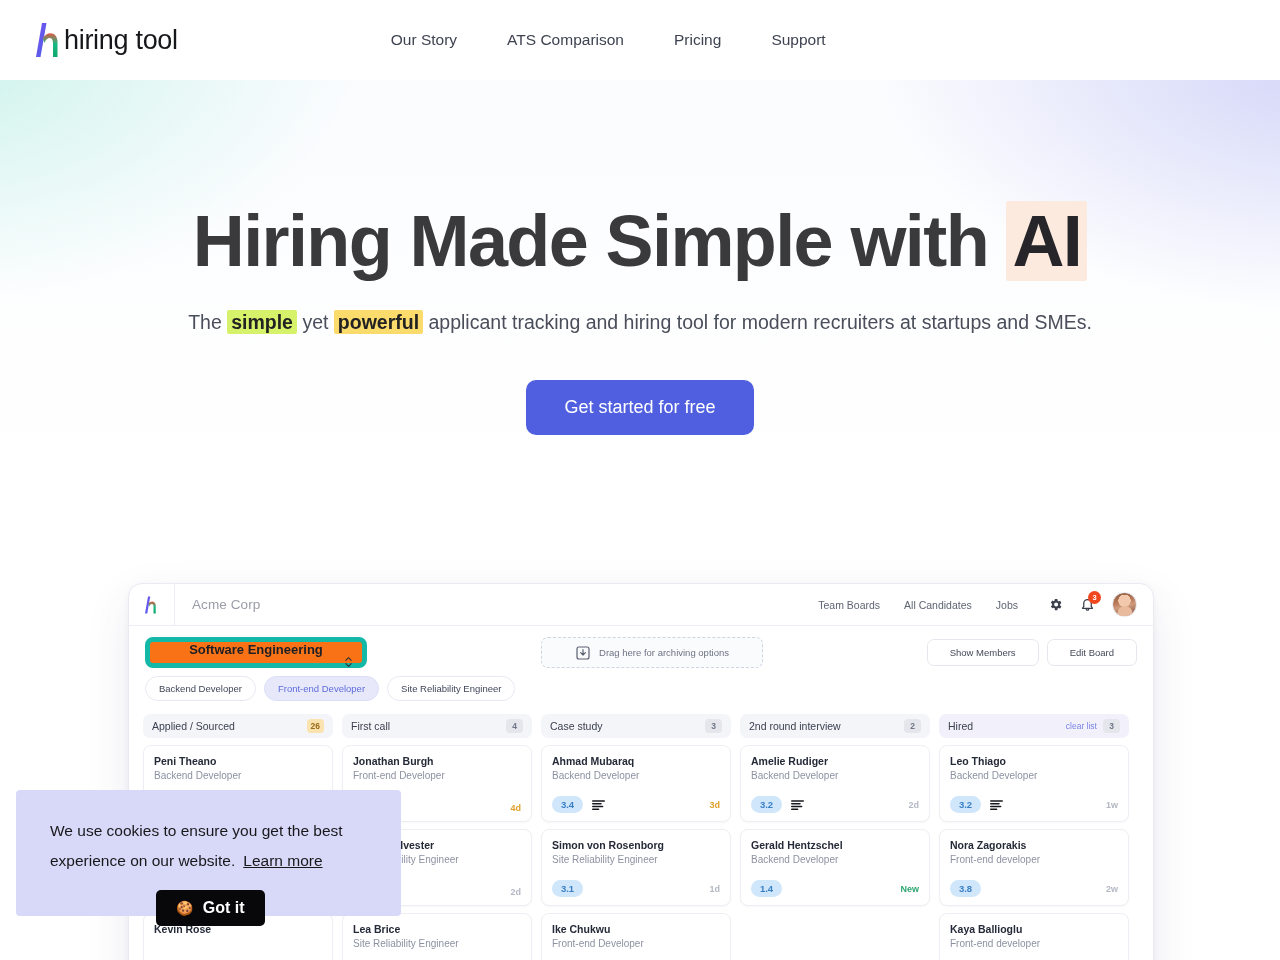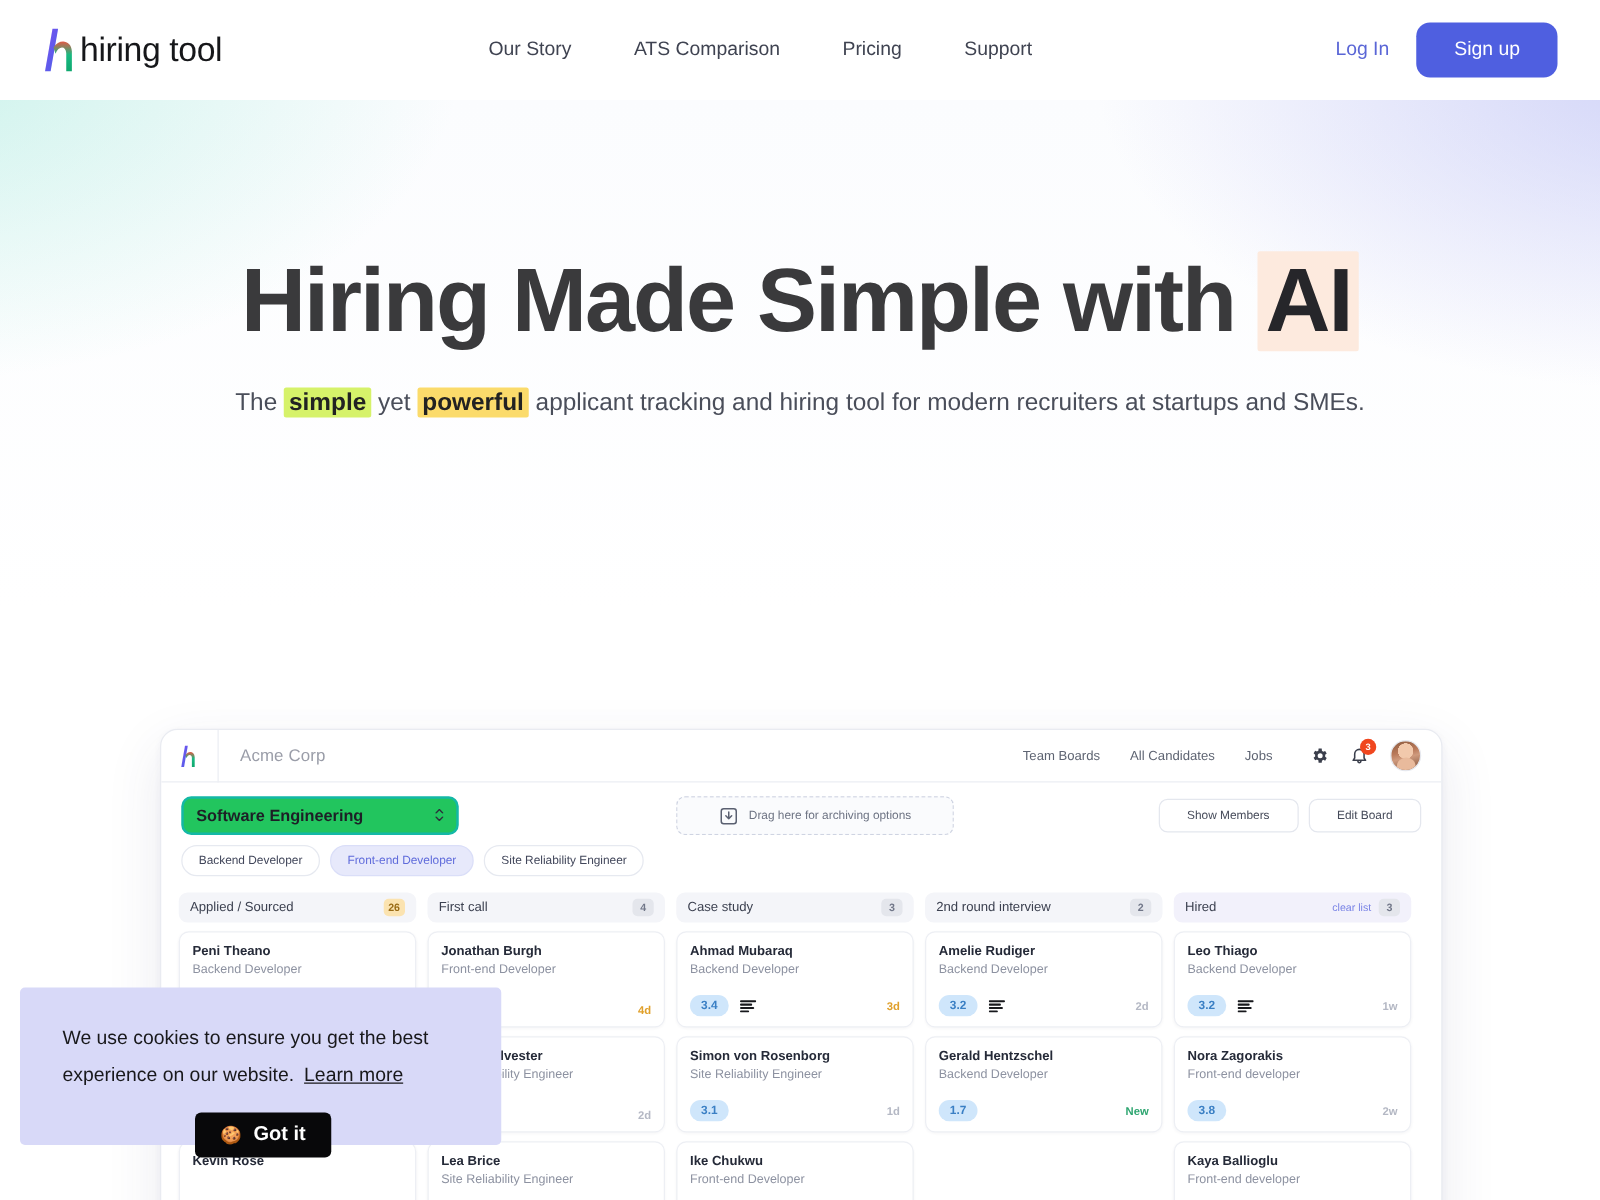--- a/index.html
+++ b/index.html
@@ -133,24 +133,25 @@
     border-radius: 50% 50% 0 0; background: #e9ba9c;
   }
 
   
   .app-toolbar {
     height: 52px; display: flex; align-items: center;
     padding: 0 16px; position: relative;
   }
   .board-select {
     width: 222px; height: 31px;
-    border: 2px solid #14b8a6; border-radius: 8px;
-    background: #22c55e;
+    border: 5px solid #14b8a6; border-radius: 8px;
+    background: #f97316;
     display: flex; align-items: center; padding: 0 10px;
     cursor: pointer;
+    flex-direction: column;
   }
   .board-select-label { font-size: 13px; font-weight: 700; color: #1d1f26; }
   .select-chevs { margin-left: auto; display: flex; flex-direction: column; gap: 2px; }
   .chev { width: 7px; height: 4px; display: block; }
 
   .archive-drop {
     position: absolute; left: 412px; top: 11px;
     width: 222px; height: 31px;
     border: 1.5px dashed #cfd4e2; border-radius: 7px;
     background: #fafbfd;
@@ -272,32 +273,31 @@
       <span class="brand-text">hiring tool</span>
     </a>
 
     <nav class="nav-links">
       <a class="nav-link">Our Story</a>
       <a class="nav-link">ATS Comparison</a>
       <a class="nav-link">Pricing</a>
       <a class="nav-link">Support</a>
     </nav>
 
-    <div class="nav-right">
-      <a class="login-link">Log In</a>
-      <button class="signup-btn">Sign up</button>
-    </div>
   </header>
 
   <section class="hero">
     <div class="hero-inner">
       <h1 class="headline"><span>Hiring Made Simple with </span><span class="hl-ai">AI</span></h1>
 
       <p class="subhead"><span>The </span><span class="hl-green">simple</span><span> yet </span><span class="hl-amber">powerful</span><span> applicant tracking and hiring tool for modern recruiters at startups and SMEs.</span></p>
 
+      <div class="cta-wrap">
+        <button class="cta-btn">Get started for free</button>
+      </div>
     </div>
 
     <div class="app-mock">
 
       <div class="app-header">
         <div class="app-logo-cell">
           <svg class="app-logo-mark" viewBox="0 0 30 38">
             <path d="M12.5 2 L6.5 36 L2 36 L8 2 Z" fill="url(#gA)"></path>
             <path d="M8.8 17 C13.5 9.5, 23 11, 23.5 20 L23.5 36 L19 36 L19 21.5 C18.7 15.5, 12.8 15.5, 10.4 22 Z" fill="url(#gB)"></path>
           </svg>
@@ -475,21 +475,21 @@
                       <rect x="0" y="10.2" width="9" height="2" rx="1" fill="#17181c"></rect>
                     </svg>
                   </span>
                   <span class="card-meta meta-grey">2d</span>
                 </div>
               </div>
               <div class="card">
                 <div class="card-name">Gerald Hentzschel</div>
                 <div class="card-role">Backend Developer</div>
                 <div class="card-foot">
-                  <span class="score">1.7</span>
+                  <span class="score">1.4</span>
                   <span class="card-meta meta-green">New</span>
                 </div>
               </div>
             </div>
           </div>
           <div class="column">
             <div class="col-head hired">
               <span class="col-title">Hired</span>
               <span class="clear-list">clear list</span>
               <span class="col-count">3</span>

